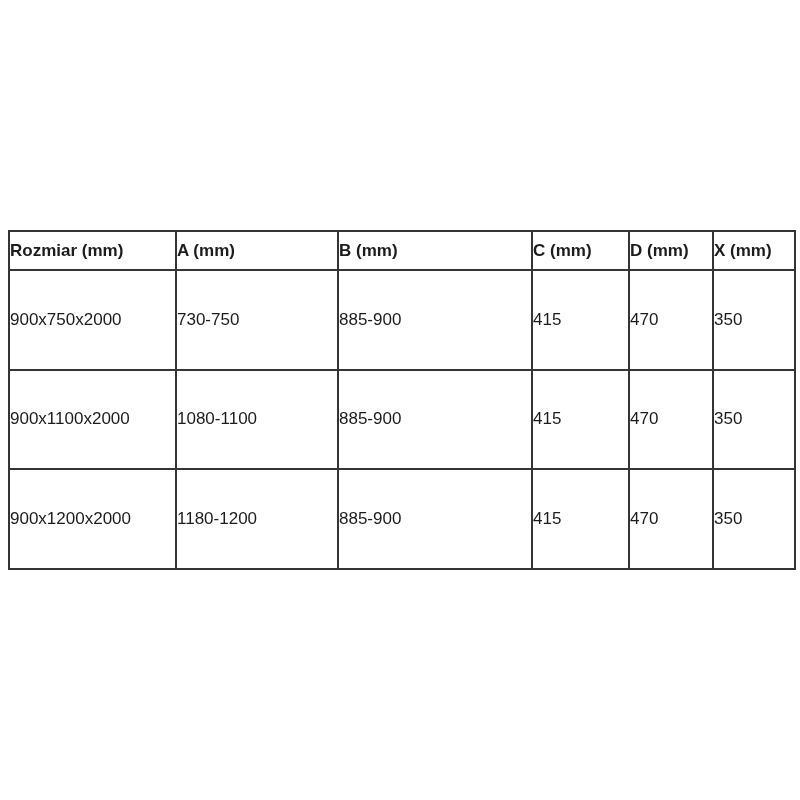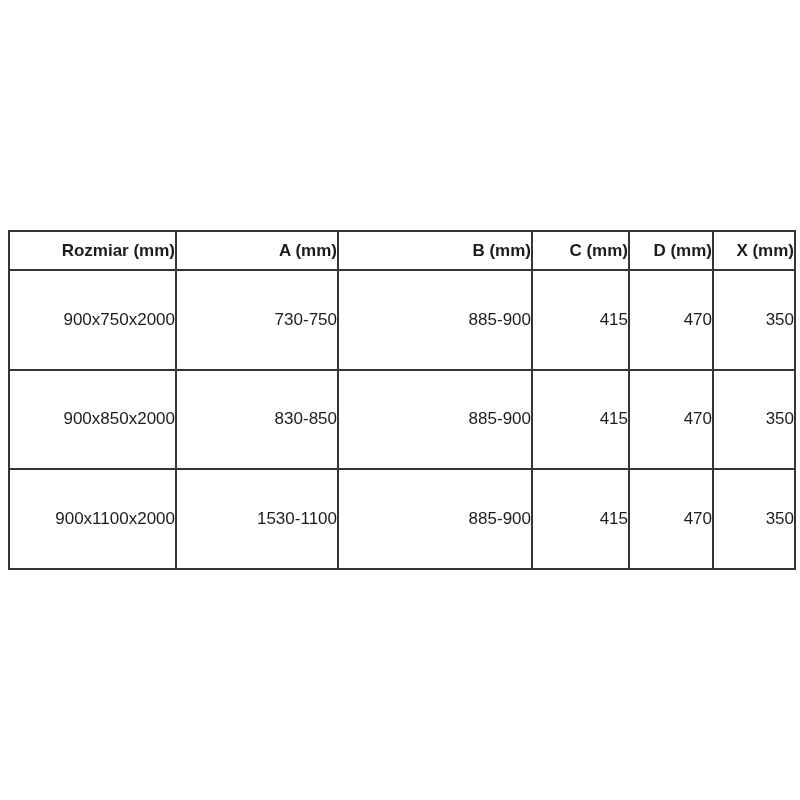--- a/index.html
+++ b/index.html
@@ -21,21 +21,21 @@
     top: 230px;
     width: 786px;
     height: 340px;
     border-collapse: collapse;
     table-layout: fixed;
     background: #ffffff;
   }
   table.spec-table th,
   table.spec-table td {
     border: 2px solid #353535;
-    text-align: right;
+    text-align: left;
     vertical-align: middle;
     font-size: 17px;
     color: #1c1c1c;
     padding: 0;
     height: 37px;
     overflow: hidden;
     white-space: nowrap;
   }
   table.spec-table th {
     font-weight: bold;
@@ -73,30 +73,30 @@
     <tbody>
       <tr>
         <td>900x750x2000</td>
         <td>730-750</td>
         <td>885-900</td>
         <td>415</td>
         <td>470</td>
         <td>350</td>
       </tr>
       <tr>
-        <td>900x850x2000</td>
-        <td>830-850</td>
+        <td>900x1100x2000</td>
+        <td>1080-1100</td>
         <td>885-900</td>
         <td>415</td>
         <td>470</td>
         <td>350</td>
       </tr>
       <tr>
-        <td>900x1100x2000</td>
-        <td>1530-1100</td>
+        <td>900x1200x2000</td>
+        <td>1180-1200</td>
         <td>885-900</td>
         <td>415</td>
         <td>470</td>
         <td>350</td>
       </tr>
     </tbody>
   </table>
 </div>
 
 </body></html>

